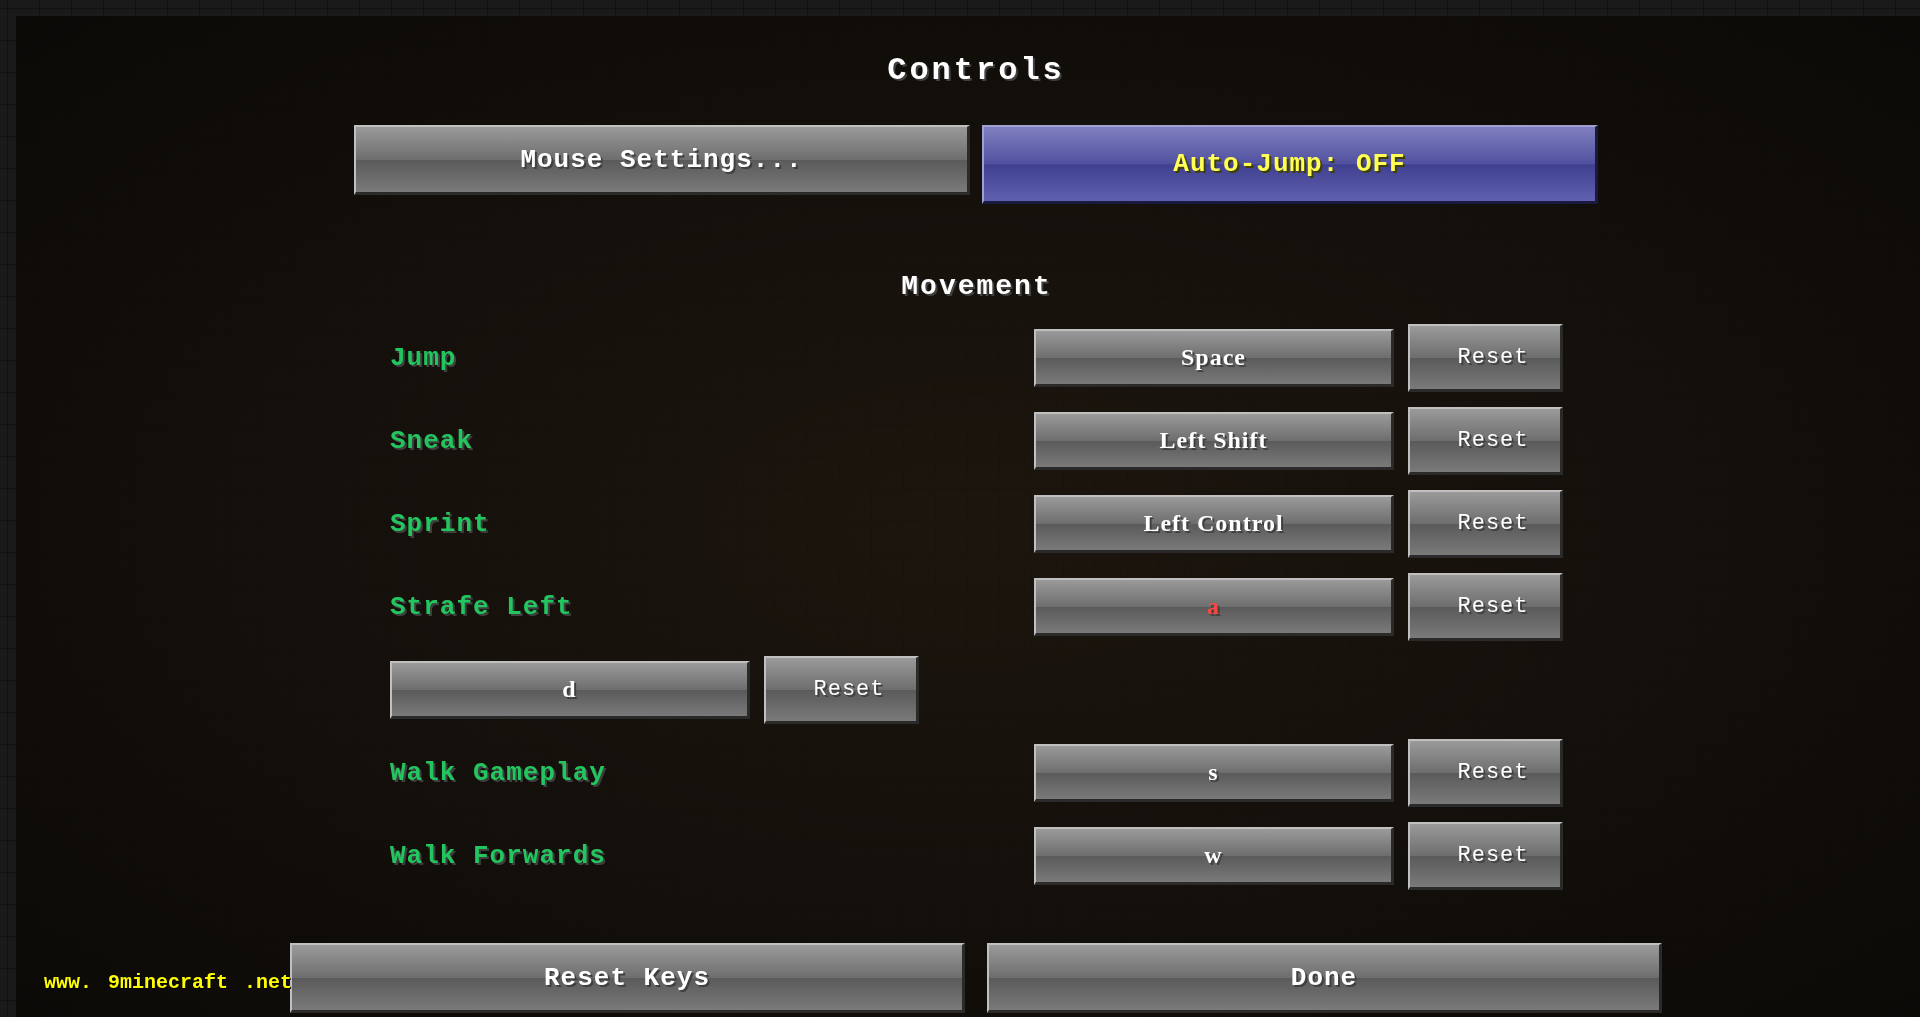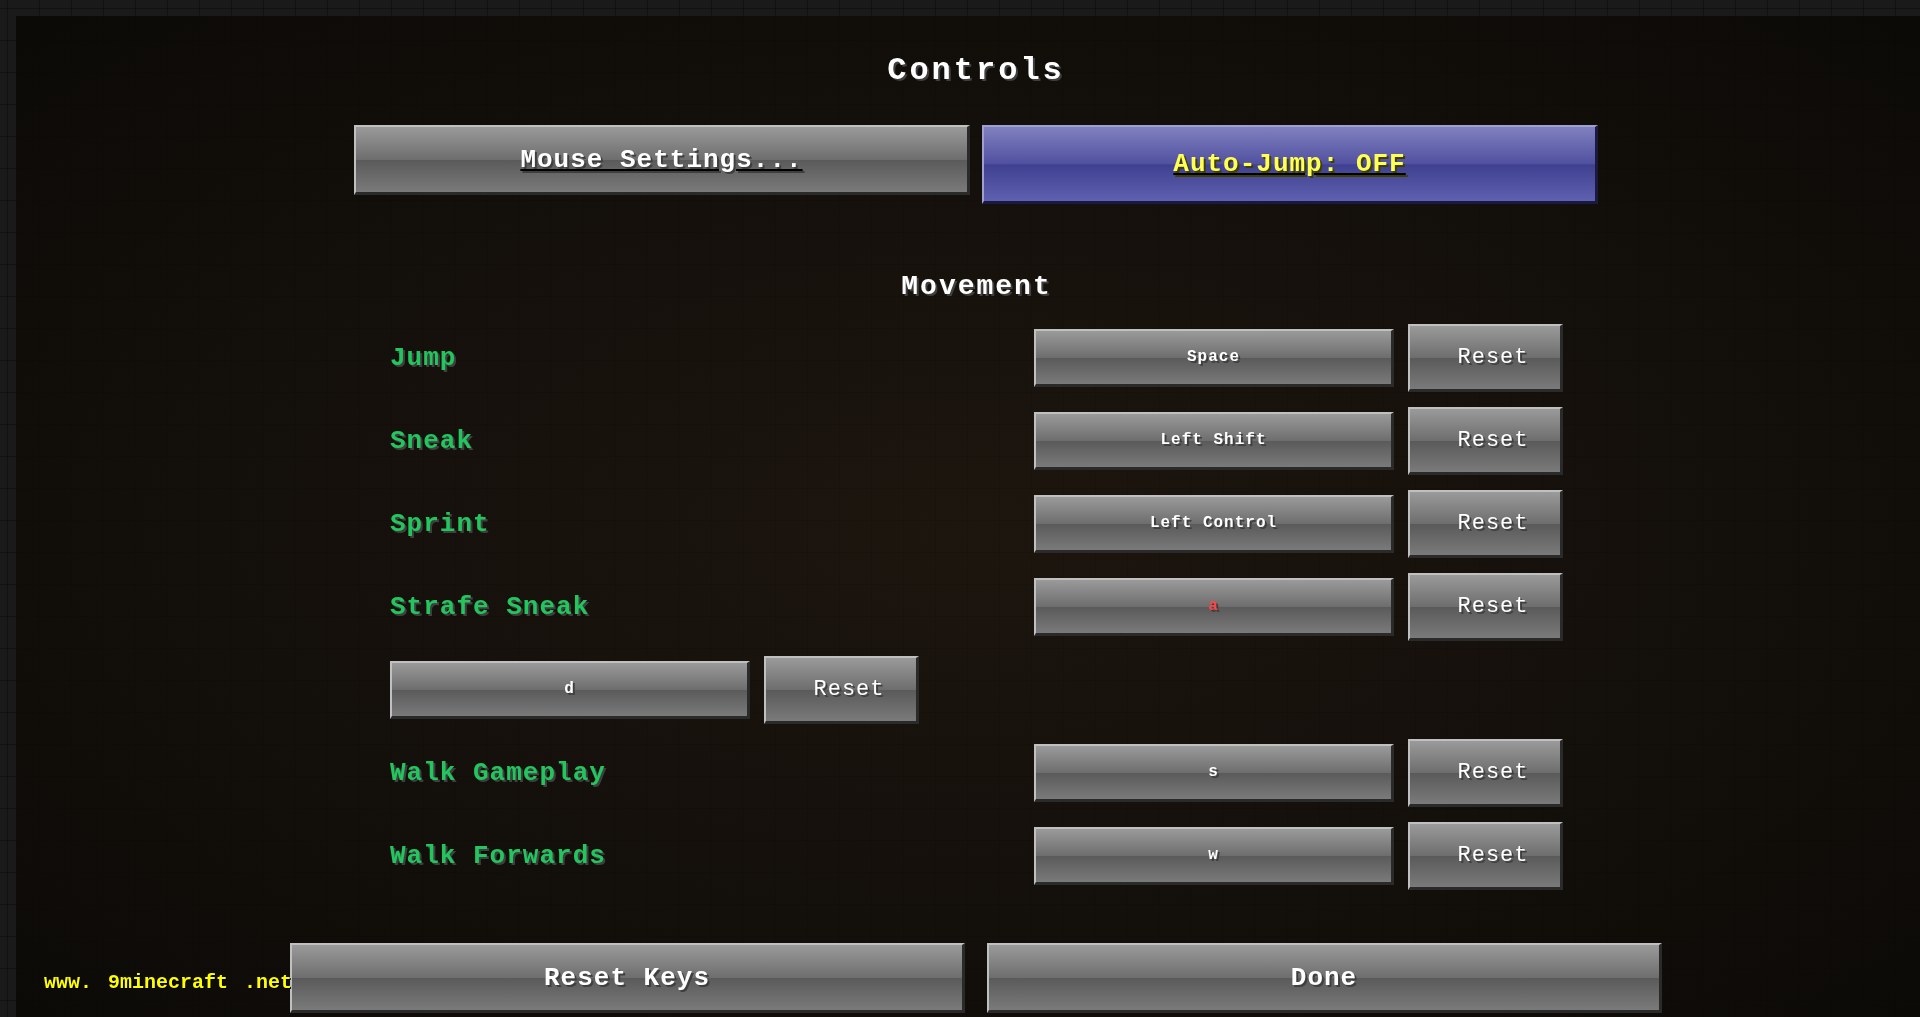--- a/index.html
+++ b/index.html
@@ -66,21 +66,20 @@
       margin-bottom: 20px;
       text-shadow: 2px 2px 0px #3f3f3f;
       font-family: 'Courier New', monospace;
     }
 
     .top-buttons {
       display: flex;
       width: 1260px;
       gap: 0;
       margin-bottom: 20px;
-      text-decoration: underline;
     }
 
     .btn-mouse-settings {
       flex: 1;
       height: 70px;
       background: linear-gradient(180deg, #9a9a9a 0%, #6e6e6e 50%, #5a5a5a 51%, #7a7a7a 100%);
       border: 2px solid #000;
       border-bottom: 3px solid #2a2a2a;
       border-right: 3px solid #2a2a2a;
       border-top: 2px solid #c0c0c0;
@@ -174,22 +173,22 @@
     .keybind-button {
       width: 360px;
       height: 58px;
       background: linear-gradient(180deg, #9a9a9a 0%, #6e6e6e 50%, #5a5a5a 51%, #7a7a7a 100%);
       border: 2px solid #000;
       border-bottom: 3px solid #2a2a2a;
       border-right: 3px solid #2a2a2a;
       border-top: 2px solid #c0c0c0;
       border-left: 2px solid #c0c0c0;
       color: #ffffff;
-      font-size: 16px;
-      font-family: Liberation Mono, monospace;
+      font-size: 24px;
+      font-family: Liberation Serif, serif;
       font-weight: bold;
       letter-spacing: 1px;
       cursor: pointer;
       text-shadow: 2px 2px 0px #3f3f3f;
       margin-right: 6px;
     }
 
     .keybind-button.conflict {
       color: #ff4444;
     }
@@ -306,21 +305,21 @@
         <button class="reset-button">Reset</button>
       </div>
 
       <div class="keybind-row">
         <span class="keybind-label">Sprint</span>
         <button class="keybind-button">Left Control</button>
         <button class="reset-button">Reset</button>
       </div>
 
       <div class="keybind-row">
-        <span class="keybind-label">Strafe Sneak</span>
+        <span class="keybind-label">Strafe Left</span>
         <button class="keybind-button conflict">a</button>
         <button class="reset-button">Reset</button>
       </div>
 
       <div class="keybind-row">
         <button class="keybind-button">d</button>
         <button class="reset-button">Reset</button>
       </div>
 
       <div class="keybind-row">

